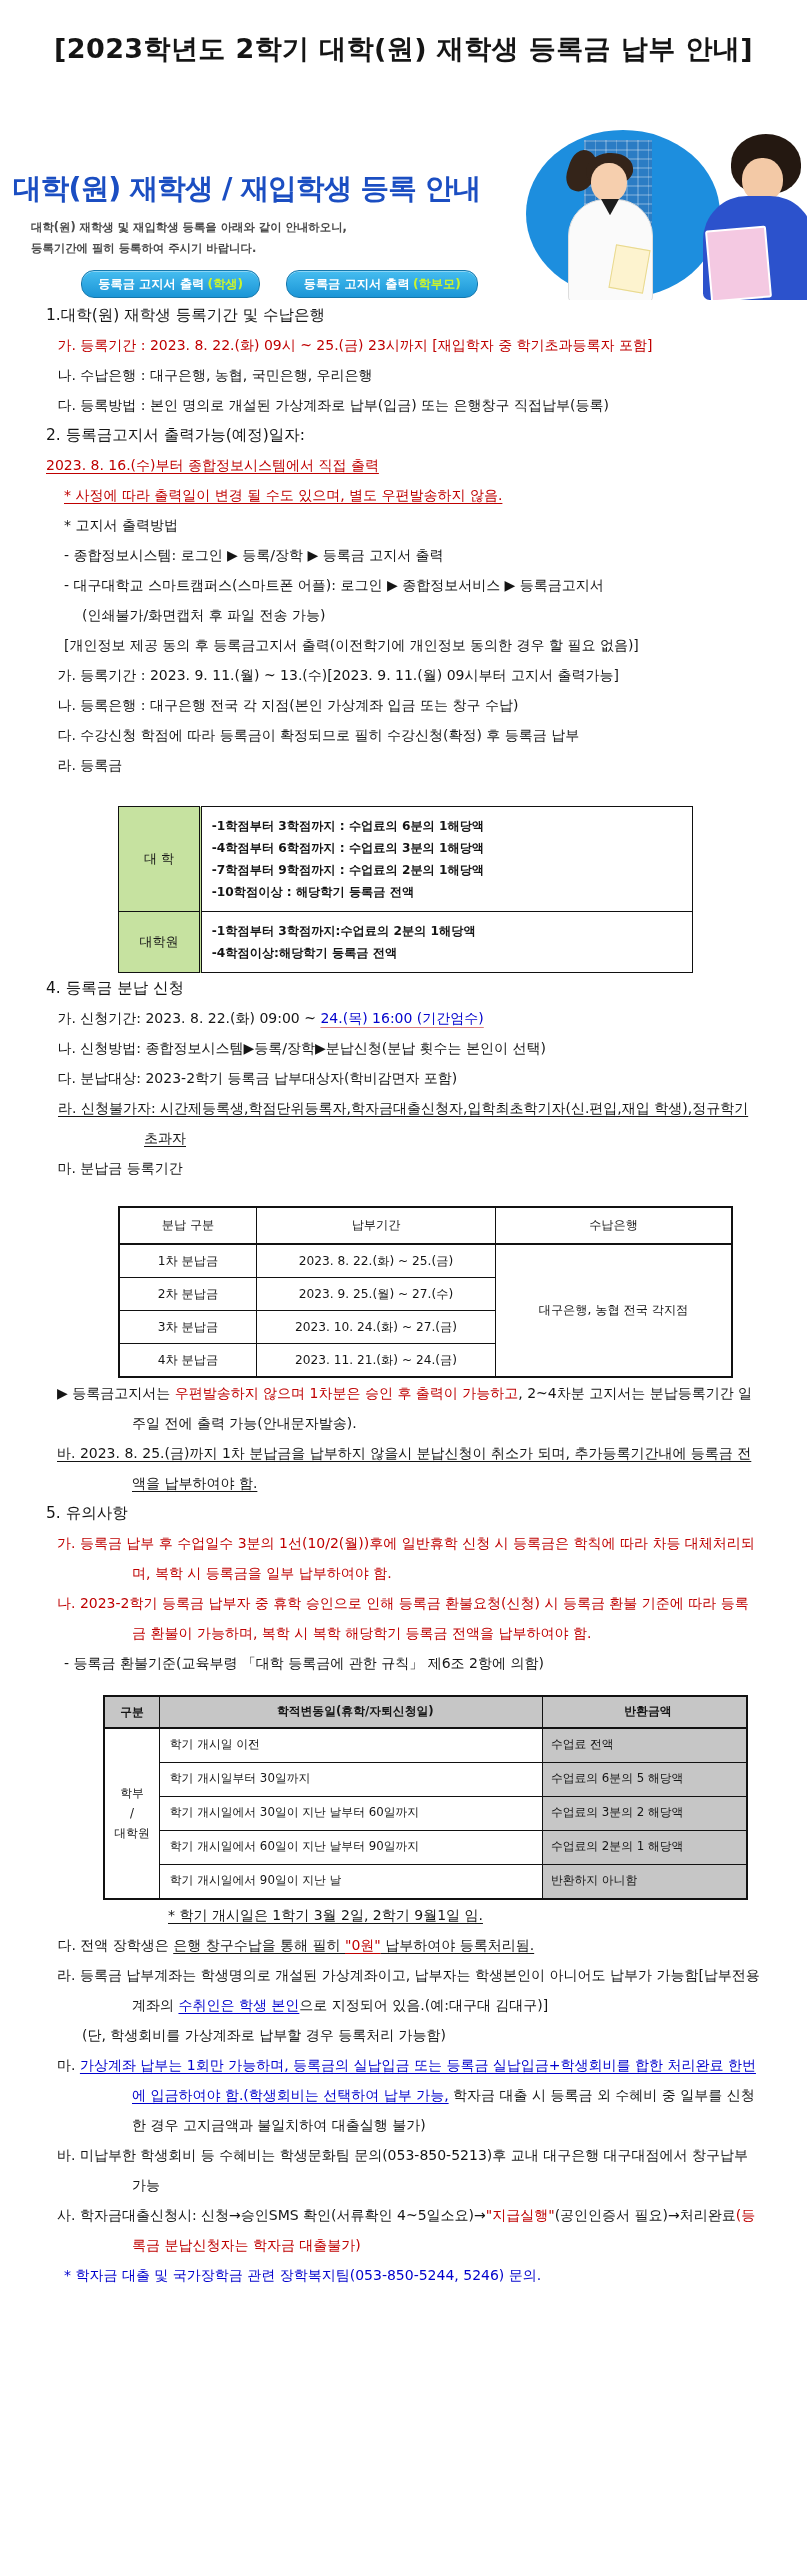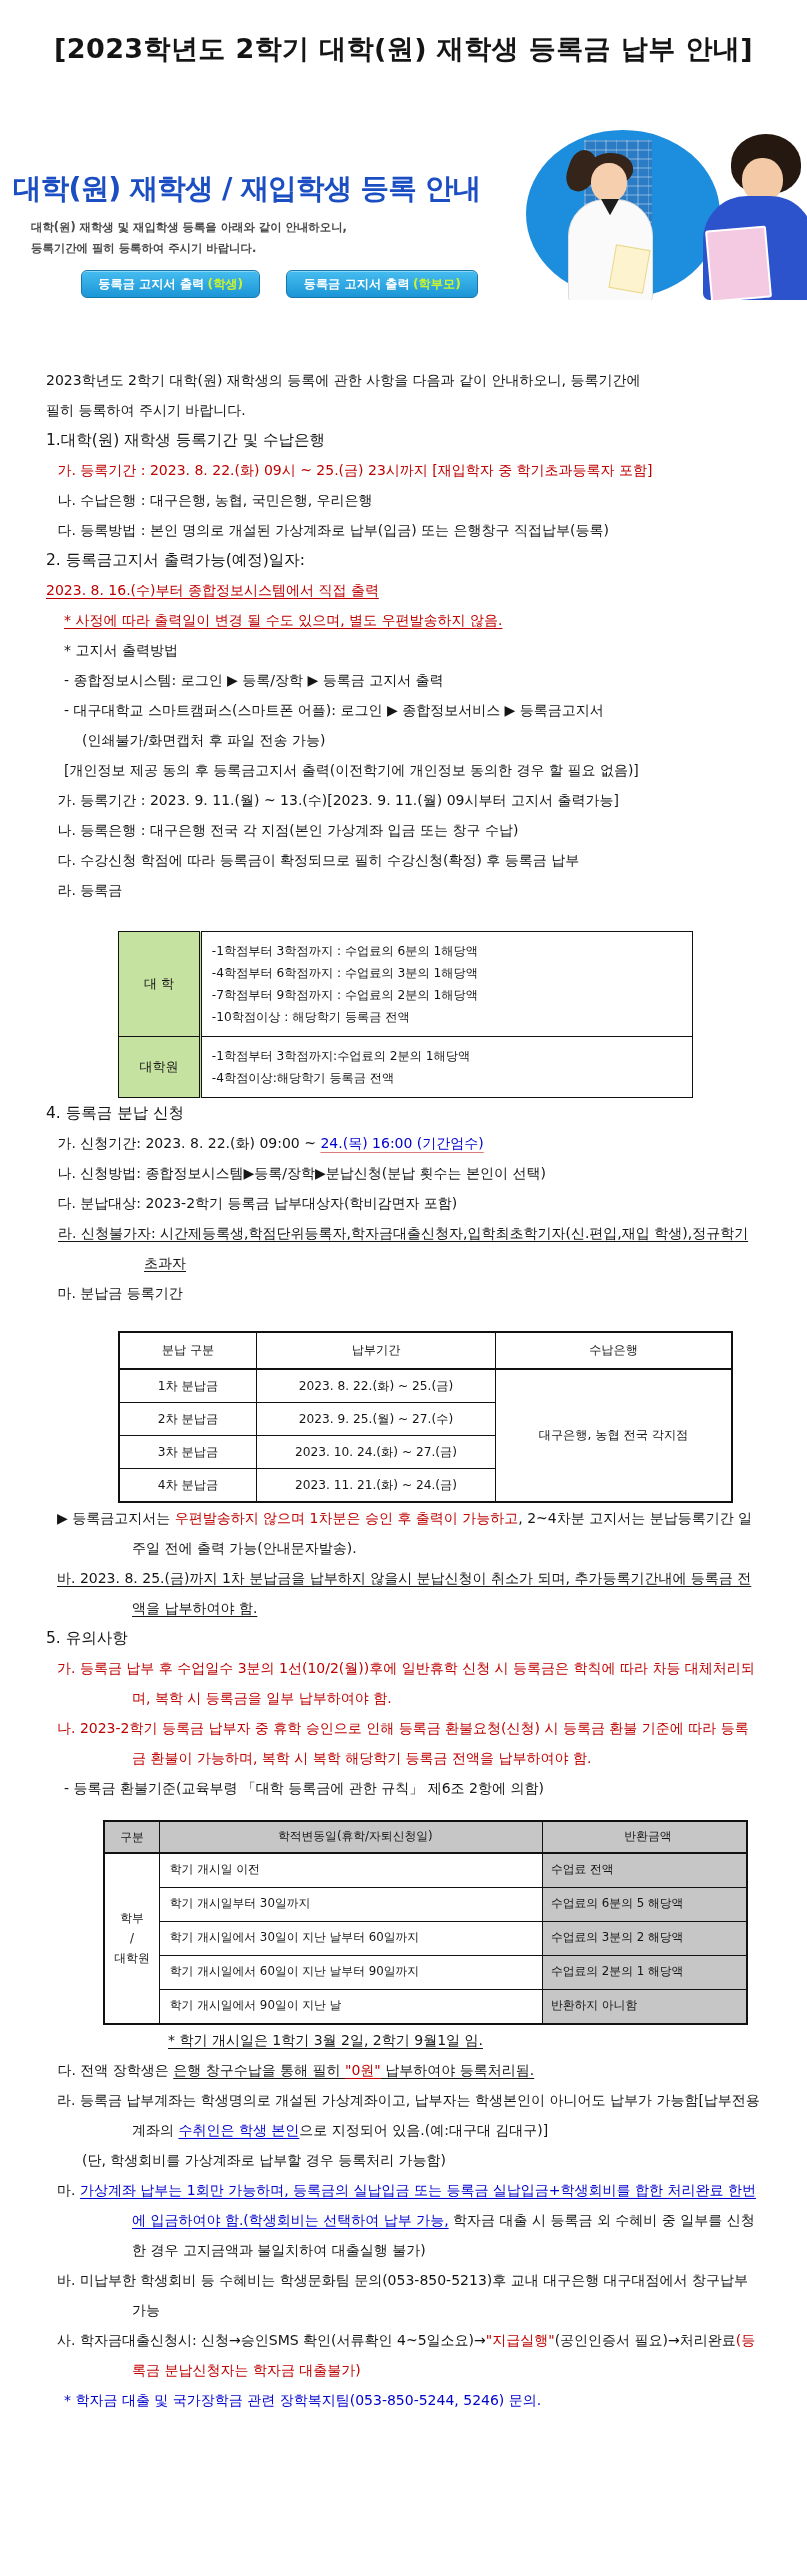--- a/index.html
+++ b/index.html
@@ -8,21 +8,21 @@
 
   .page-title{margin-top:31px;text-align:center;font-size:27px;font-weight:700;letter-spacing:0.4px;}
 
   
   .banner{position:relative;height:220px;margin-top:13px;overflow:hidden;}
   .banner-heading{position:absolute;left:13px;top:90px;font-size:28.5px;font-weight:700;color:#1b4ec2;letter-spacing:-0.8px;}
   .banner-sub{position:absolute;left:31px;top:137px;font-size:11.4px;font-weight:700;color:#4a4a4a;line-height:1.8;}
   .banner-buttons{position:absolute;left:81px;top:190px;display:flex;gap:26px;}
   .bbtn{height:26px;padding:0 16.3px;display:flex;align-items:center;justify-content:center;
         font-size:12.2px;font-weight:700;color:#fff;cursor:pointer;
-        background:linear-gradient(#46bdf0,#1b95d6);border:0.8px solid #1578ad;border-radius:6px;
+        background:linear-gradient(#46bdf0,#1b95d6);border:0.8px solid #1578ad;border-radius:13px;
         box-shadow:inset 0 0.8px 0 rgba(255,255,255,.5);}
   .bbtn-hl{color:#ccf42c;margin-left:3.3px;}
 
   .banner-art{position:absolute;left:490px;top:0;width:317px;height:220px;}
   .art-circle{position:absolute;left:36px;top:50px;width:194px;height:168px;background:#1d8ede;border-radius:50%;}
   .art-building{position:absolute;left:94px;top:60px;width:68px;height:137px;background-color:#2b7cc4;
         background-image:repeating-linear-gradient(to right,rgba(255,255,255,.22) 0 1.6px,transparent 1.6px 10.6px),
                          repeating-linear-gradient(to bottom,rgba(255,255,255,.22) 0 1.6px,transparent 1.6px 9px);}
   .pA-pony{position:absolute;left:78px;top:70px;width:28px;height:42px;background:#342419;border-radius:50% 60% 60% 50%;transform:rotate(18deg);}
   .pA-hair{position:absolute;left:96px;top:73px;width:47px;height:33px;background:#342419;border-radius:50% 50% 45% 45%;transform:rotate(-6deg);}
@@ -48,32 +48,32 @@
   .note-indent{padding-left:122px;}
   .red{color:#bf0000;}
   .blue{color:#0000cc;}
   .u{text-decoration:underline;text-underline-offset:3.3px;}
   .u-em{text-decoration:underline;text-decoration-color:#d97b7b;text-underline-offset:4.1px;}
 
   
   table{border-collapse:collapse;}
   .t1{margin:26px 0 0 72px;font-size:12.2px;}
   .t1 th{width:78px;background:#c6e2a0;border:1.6px solid #111;border-right:3.3px double #111;font-weight:400;font-size:13px;}
-  .t1 td{width:470px;border:1.6px solid #111;padding:8.1px 9.8px;line-height:22px;}
+  .t1 td{width:470px;border:1.6px solid #111;padding:8.1px 9.8px;line-height:22px;font-weight:bold;}
 
   .t2{margin:23px 0 0 72px;text-align:center;font-size:12.2px;border:2.4px solid #111;}
   .t2 th,.t2 td{border:1.2px solid #111;}
   .t2 th{font-weight:400;height:33px;border-bottom:2px solid #111;}
   .t2 td{height:30px;}
   .t2 .c1{width:134px;}
   .t2 .c2{width:236px;}
   .t2 .c3{width:233px;}
 
   .t3{margin:16.3px 0 0 57px;font-size:11.8px;border:2.4px solid #111;}
-  .t3 th{background:#c6c6c6;font-weight:400;height:28px;border:1.2px solid #111;border-bottom:2px solid #111;}
+  .t3 th{background:#c6c6c6;font-weight:700;height:28px;border:1.2px solid #111;border-bottom:2px solid #111;}
   .t3 td{border:1.2px solid #111;height:31px;}
   .t3 .c1{width:52px;text-align:center;white-space:pre-line;line-height:1.7;}
   .t3 .c2{width:371px;padding-left:9.8px;}
   .t3 .c3{width:194px;background:#c6c6c6;padding-left:8.1px;}
 
   .gap-sm{margin-top:11.4px;}
   .gap-lg{margin-top:39px;}
   .page-end{height:65px;}
 </style>
 </head>
@@ -108,24 +108,20 @@
     <div class="pA-notes"></div>
     <div class="pB-hair"></div>
     <div class="pB-head"></div>
     <div class="pB-body"></div>
     <div class="pB-book"></div>
   </div>
 </div>
 
 <div class="content">
 
-  <div class="intro">
-    <p class="line">2023학년도 2학기 대학(원) 재학생의 등록에 관한 사항을 다음과 같이 안내하오니, 등록기간에</p>
-    <p class="line">필히 등록하여 주시기 바랍니다.</p>
-  </div>
 
   <p class="line sec-title">1.대학(원) 재학생 등록기간 및 수납은행</p>
   <p class="line i1 red">가. 등록기간 : 2023. 8. 22.(화) 09시 ~ 25.(금) 23시까지  [재입학자 중 학기초과등록자 포함]</p>
   <p class="line i1">나. 수납은행 : 대구은행, 농협, 국민은행, 우리은행</p>
   <p class="line i1">다. 등록방법 : 본인 명의로 개설된 가상계좌로 납부(입금) 또는 은행창구 직접납부(등록)</p>
 
   <p class="line sec-title">2. 등록금고지서 출력가능(예정)일자:</p>
   <p class="line red u">2023. 8. 16.(수)부터 종합정보시스템에서 직접 출력</p>
   <p class="line i2 red u">* 사정에 따라 출력일이 변경 될 수도 있으며, 별도 우편발송하지 않음.</p>
   <p class="line i2">* 고지서 출력방법</p>

